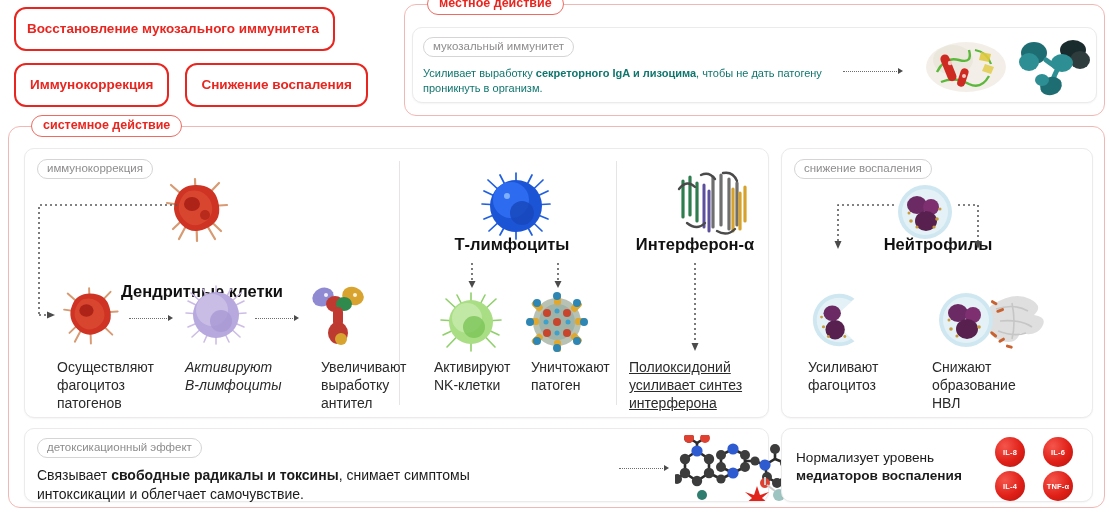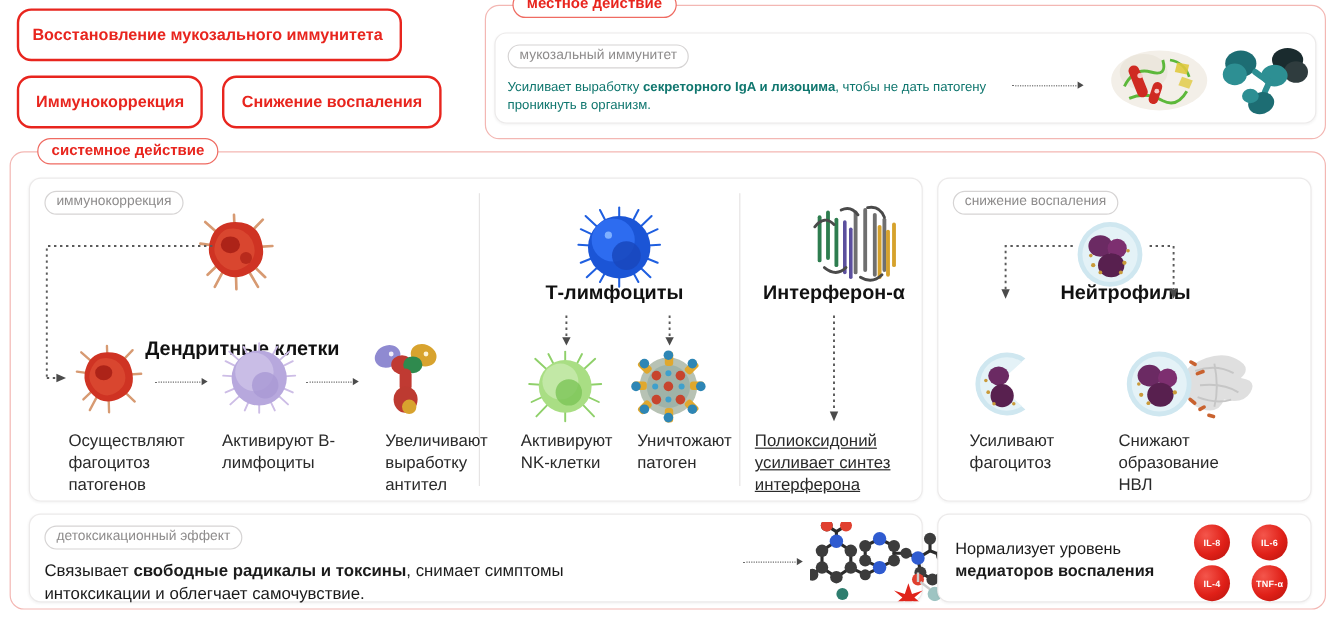--- a/index.html
+++ b/index.html
@@ -375,21 +375,21 @@
       <ellipse cx="44" cy="13" rx="11" ry="9" fill="#d8a32e" transform="rotate(22 44 13)"></ellipse>
       <ellipse cx="35" cy="21" rx="8" ry="7" fill="#2f8a4e"></ellipse>
       <rect x="24" y="24" width="10" height="20" rx="5" fill="#c03a32"></rect>
       <ellipse cx="29" cy="50" rx="10" ry="11" fill="#bd3a31"></ellipse>
       <ellipse cx="32" cy="56" rx="6" ry="6" fill="#d8a32e"></ellipse>
       <circle cx="17" cy="12" r="2" fill="#f0eefa"></circle>
       <circle cx="46" cy="12" r="2" fill="#fdf3d8"></circle>
     </svg>
 
     <div class="cap" style="position:absolute; left:32px; top:209px; width:104px;">Осуществляют фагоцитоз патогенов</div>
-    <div class="cap" style="position:absolute; left:160px; top:209px; width:104px;">Активируют В-лимфоциты</div>
+    <div class="cap" style="position:absolute; left:160px; top:209px; width:104px;font-style:italic;">Активируют В-лимфоциты</div>
     <div class="cap" style="position:absolute; left:280px; top:209px; width:96px;margin-left:16px;">Увеличивают выработку антител</div>
   </div>
 
   <div>
     <svg class="mol" style="left:455px; top:22px;" width="72" height="70" viewBox="0 0 72 70">
       <g stroke="#1f5fe0" stroke-width="1.7" stroke-linecap="round">
         <path d="M36 35 L36 2"></path>
           <path d="M36 35 L8 9"></path>
           <path d="M36 35 L2 33"></path>
         <path d="M36 35 L9 60"></path>

